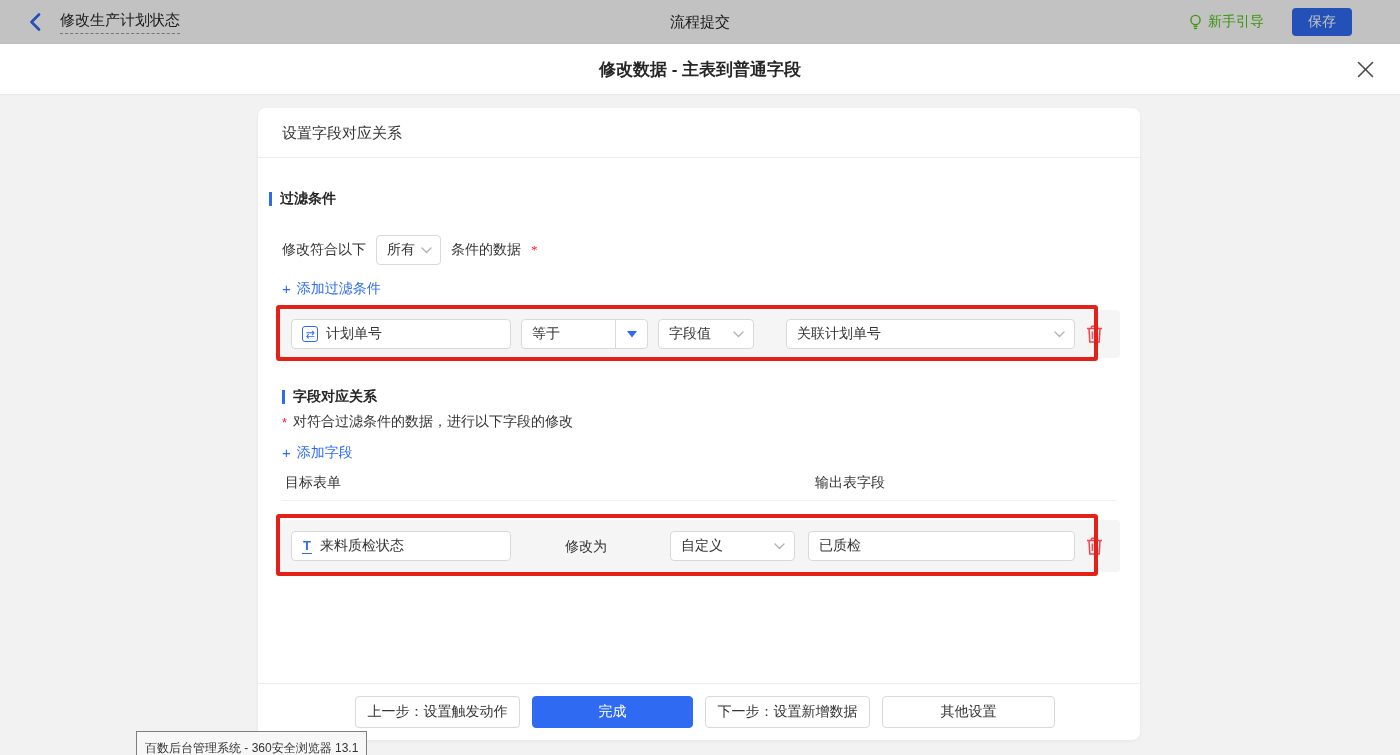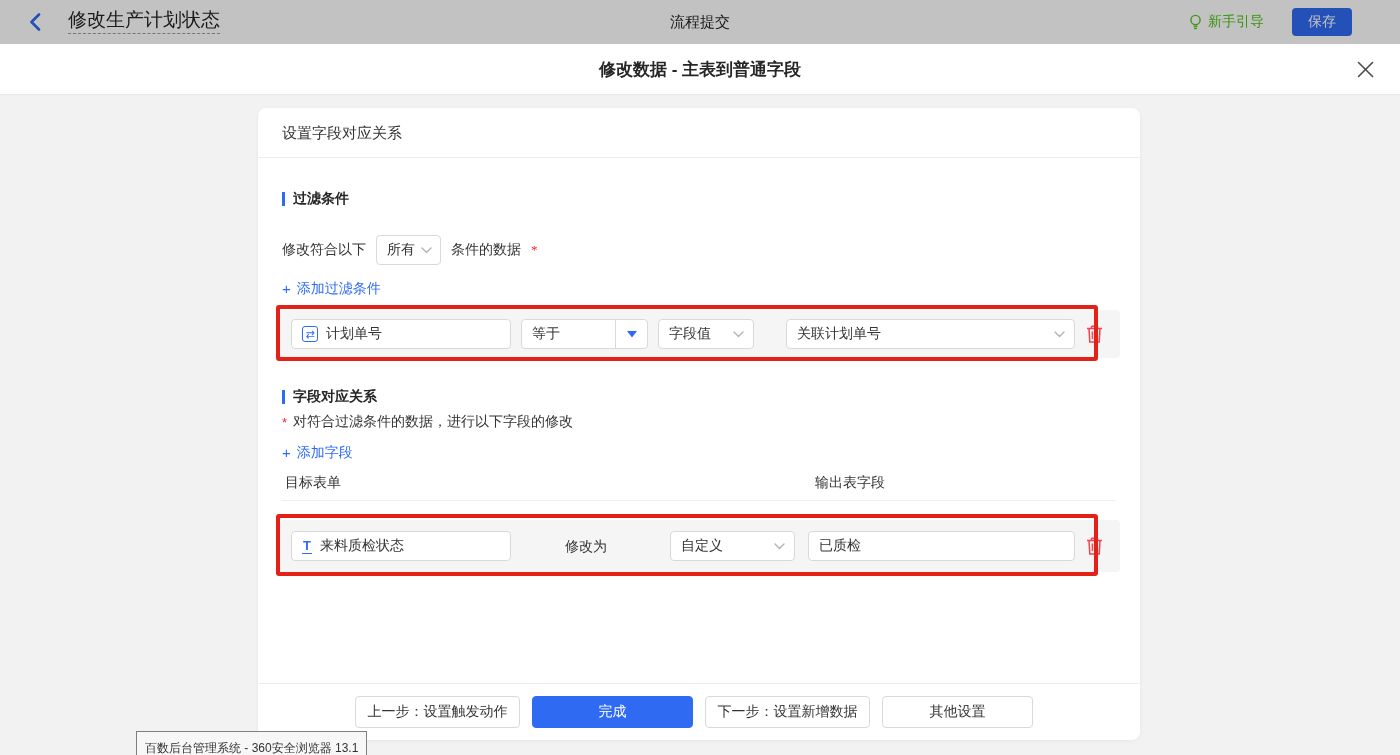--- a/index.html
+++ b/index.html
@@ -4,21 +4,21 @@
 <style>
   * { margin:0; padding:0; box-sizing:border-box; }
   html,body { width:1400px; height:755px; overflow:hidden; }
   body { font-family:"Liberation Sans","DejaVu Sans",sans-serif; background:#f2f2f2; position:relative; color:#333; }
 
   
   .topbar { position:absolute; left:0; top:0; width:1400px; height:44px; background:#ffffff; }
   .topbar-inner { position:relative; width:100%; height:100%; }
   .topbar-left { position:absolute; left:24px; top:0; height:44px; display:flex; align-items:center; gap:14px; }
   .back-btn { width:22px; height:22px; display:flex; align-items:center; justify-content:center; cursor:pointer; }
-  .topbar-title { font-size:19px; color:#262626; padding-bottom:4px; border-bottom:1px dashed #9a9a9a; line-height:18px;margin-left:8px; }
+  .topbar-title { font-size:15px; color:#262626; padding-bottom:4px; border-bottom:1px dashed #9a9a9a; line-height:18px; }
   .topbar-center { position:absolute; left:0; right:0; top:0; height:44px; display:flex; align-items:center; justify-content:center; font-size:15px; color:#262626; }
   .topbar-right { position:absolute; right:48px; top:0; height:44px; display:flex; align-items:center; gap:28px; }
   .guide { display:flex; align-items:center; gap:5px; color:#52c41a; font-size:14px; cursor:pointer; }
   .save-btn { min-width:60px; height:28px; background:#2e6bf2; color:#fff; font-size:14px; border:none; border-radius:4px; padding:0 14px; cursor:pointer; }
   .topbar-dim { position:absolute; inset:0; background:rgba(0,0,0,0.24); pointer-events:none; z-index:5; }
 
   
   .dlg-header { position:absolute; left:0; top:44px; width:1400px; height:51px; background:#fff; border-bottom:1px solid #e8e8e8; display:flex; align-items:center; justify-content:center; }
   .dlg-title { font-size:17px; font-weight:bold; color:#262626; }
   .dlg-close { position:absolute; right:24px; top:14px; width:22px; height:22px; display:flex; align-items:center; justify-content:center; cursor:pointer; }
@@ -114,21 +114,21 @@
         </svg>
     </span>
   </div>
 </div>
 
 <div class="card">
 
   <div class="card-title">设置字段对应关系</div>
   <div class="card-title-divider"></div>
 
-  <div class="sec-heading" style="left:24px; top:82px;">
+  <div class="sec-heading" style="left:11px; top:82px;">
     <span class="sec-bar"></span>
     <span>过滤条件</span>
   </div>
 
   <div class="match-line">
     <span>修改符合以下</span>
     <div class="select-sm select-like">
       <span>所有</span>
       <span>
         <svg width="11" height="7" viewBox="0 0 11 7">
@@ -251,17 +251,17 @@
         </svg>
     </span>
   </div>
 
   <div class="anno-box" style="left:18px; top:406px; width:822px; height:62px;"></div>
 
   <div class="footer-divider"></div>
   <div class="btn btn-plain" style="left:97px; width:165px;">上一步：设置触发动作</div>
   <div class="btn btn-primary" style="left:274px; width:161px;">完成</div>
   <div class="btn btn-plain" style="left:447px; width:165px;">下一步：设置新增数据</div>
-  <div class="btn btn-plain" style="left:624px; width:151px;">其他设置</div>
+  <div class="btn btn-plain" style="left:624px; width:173px;">其他设置</div>
 
 </div>
 
 <div class="statusbar-tip">百数后台管理系统 - 360安全浏览器 13.1</div>
 
 </body></html>

